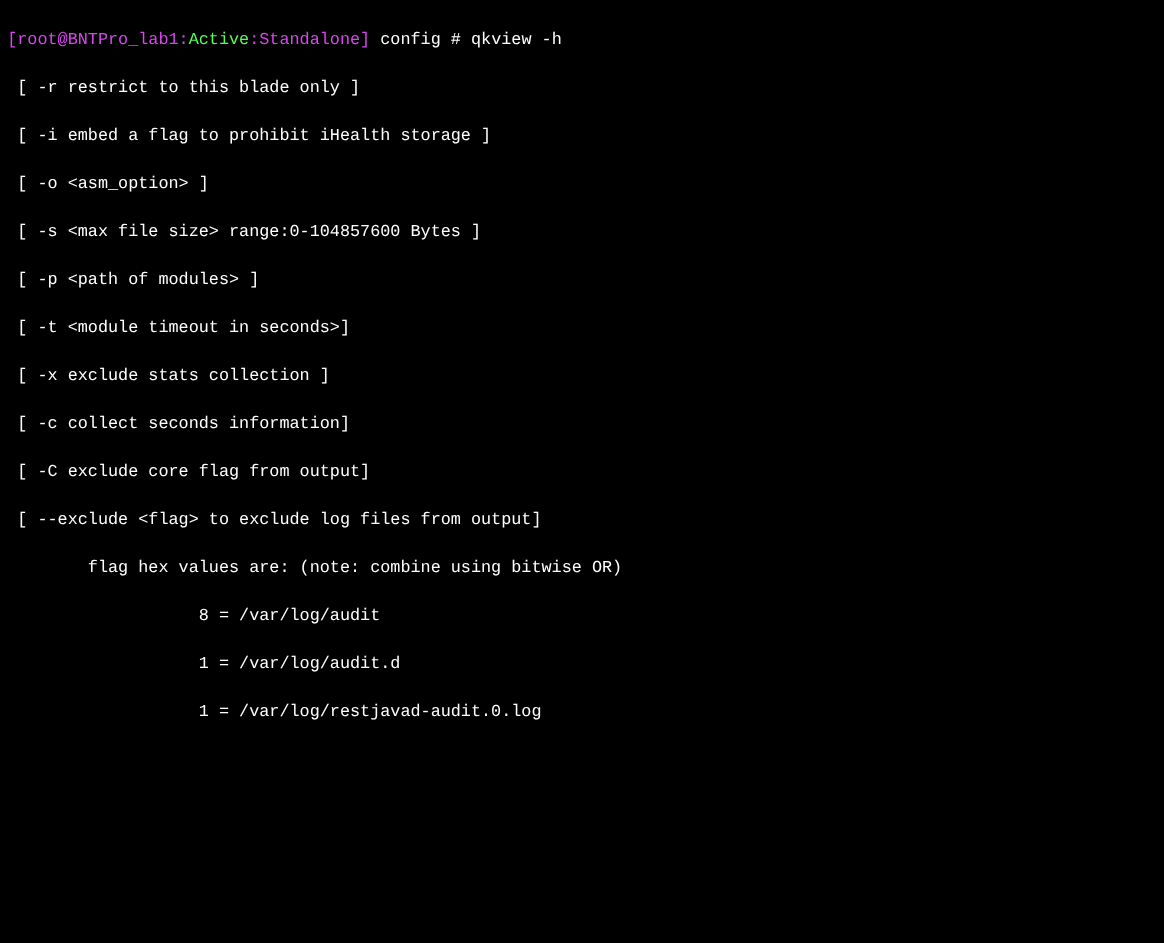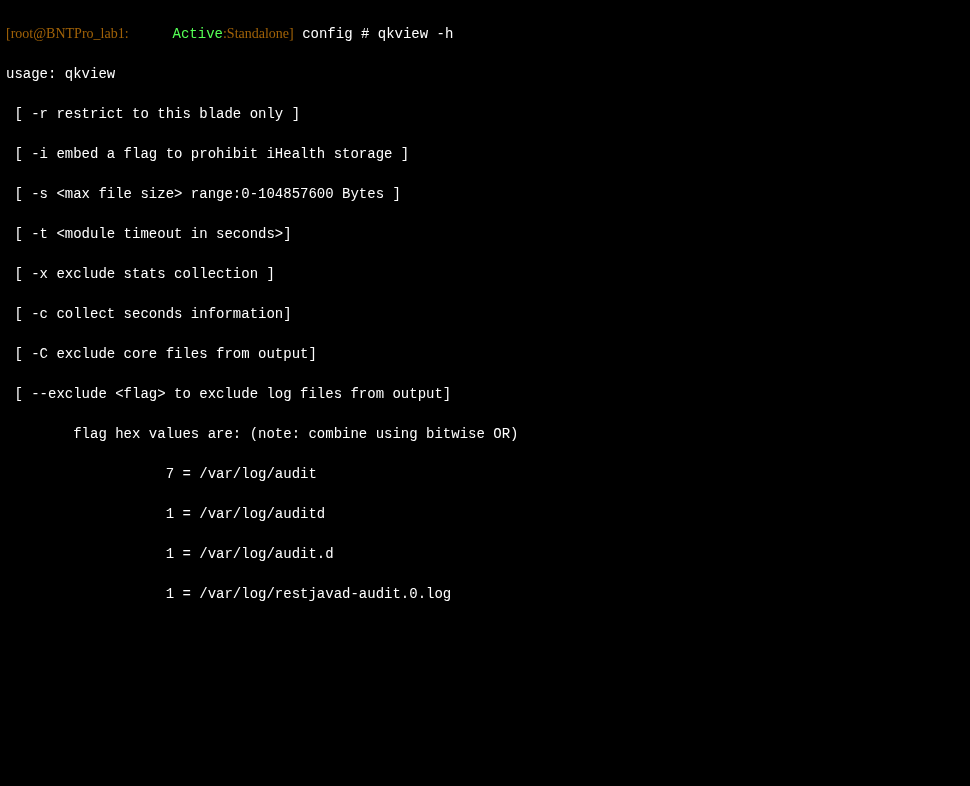--- a/index.html
+++ b/index.html
@@ -11,42 +11,42 @@
     font-size: 14px;
     line-height: 20px;
     width: 970px;
     height: 786px;
     overflow: hidden;
   }
   .terminal {
     padding: 4px 6px;
     white-space: pre;
   }
-  .prompt-root { color: #a16207; font-family: Liberation Serif, serif; }
-  .prompt-active { color: #55ff55; margin-left: 44px; }
+  .prompt-root { color: #d946ef; }
+  .prompt-active { color: #55ff55; }
   .prompt-rest { color: #ffffff; }
   .line { display: block; }
 </style>
 </head>
 <body>
 
 <div class="terminal">
 <span class="line"><span class="prompt-root">[root@BNTPro_lab1:</span><span class="prompt-active">Active</span><span class="prompt-root">:Standalone]</span><span class="prompt-rest"> config # qkview -h</span></span>
-<span class="line">usage: qkview</span>
 <span class="line"> [ -r restrict to this blade only ]</span>
 <span class="line"> [ -i embed a flag to prohibit iHealth storage ]</span>
+<span class="line"> [ -o &lt;asm_option&gt; ]</span>
 <span class="line"> [ -s &lt;max file size&gt; range:0-104857600 Bytes ]</span>
+<span class="line"> [ -p &lt;path of modules&gt; ]</span>
 <span class="line"> [ -t &lt;module timeout in seconds&gt;]</span>
 <span class="line"> [ -x exclude stats collection ]</span>
 <span class="line"> [ -c collect seconds information]</span>
-<span class="line"> [ -C exclude core files from output]</span>
+<span class="line"> [ -C exclude core flag from output]</span>
 <span class="line"> [ --exclude &lt;flag&gt; to exclude log files from output]</span>
 <span class="line">        flag hex values are: (note: combine using bitwise OR)</span>
-<span class="line">                   7 = /var/log/audit</span>
-<span class="line">                   1 = /var/log/auditd</span>
+<span class="line">                   8 = /var/log/audit</span>
 <span class="line">                   1 = /var/log/audit.d</span>
 <span class="line">                   1 = /var/log/restjavad-audit.0.log</span>
 
 
 
 
 
 
 
 

